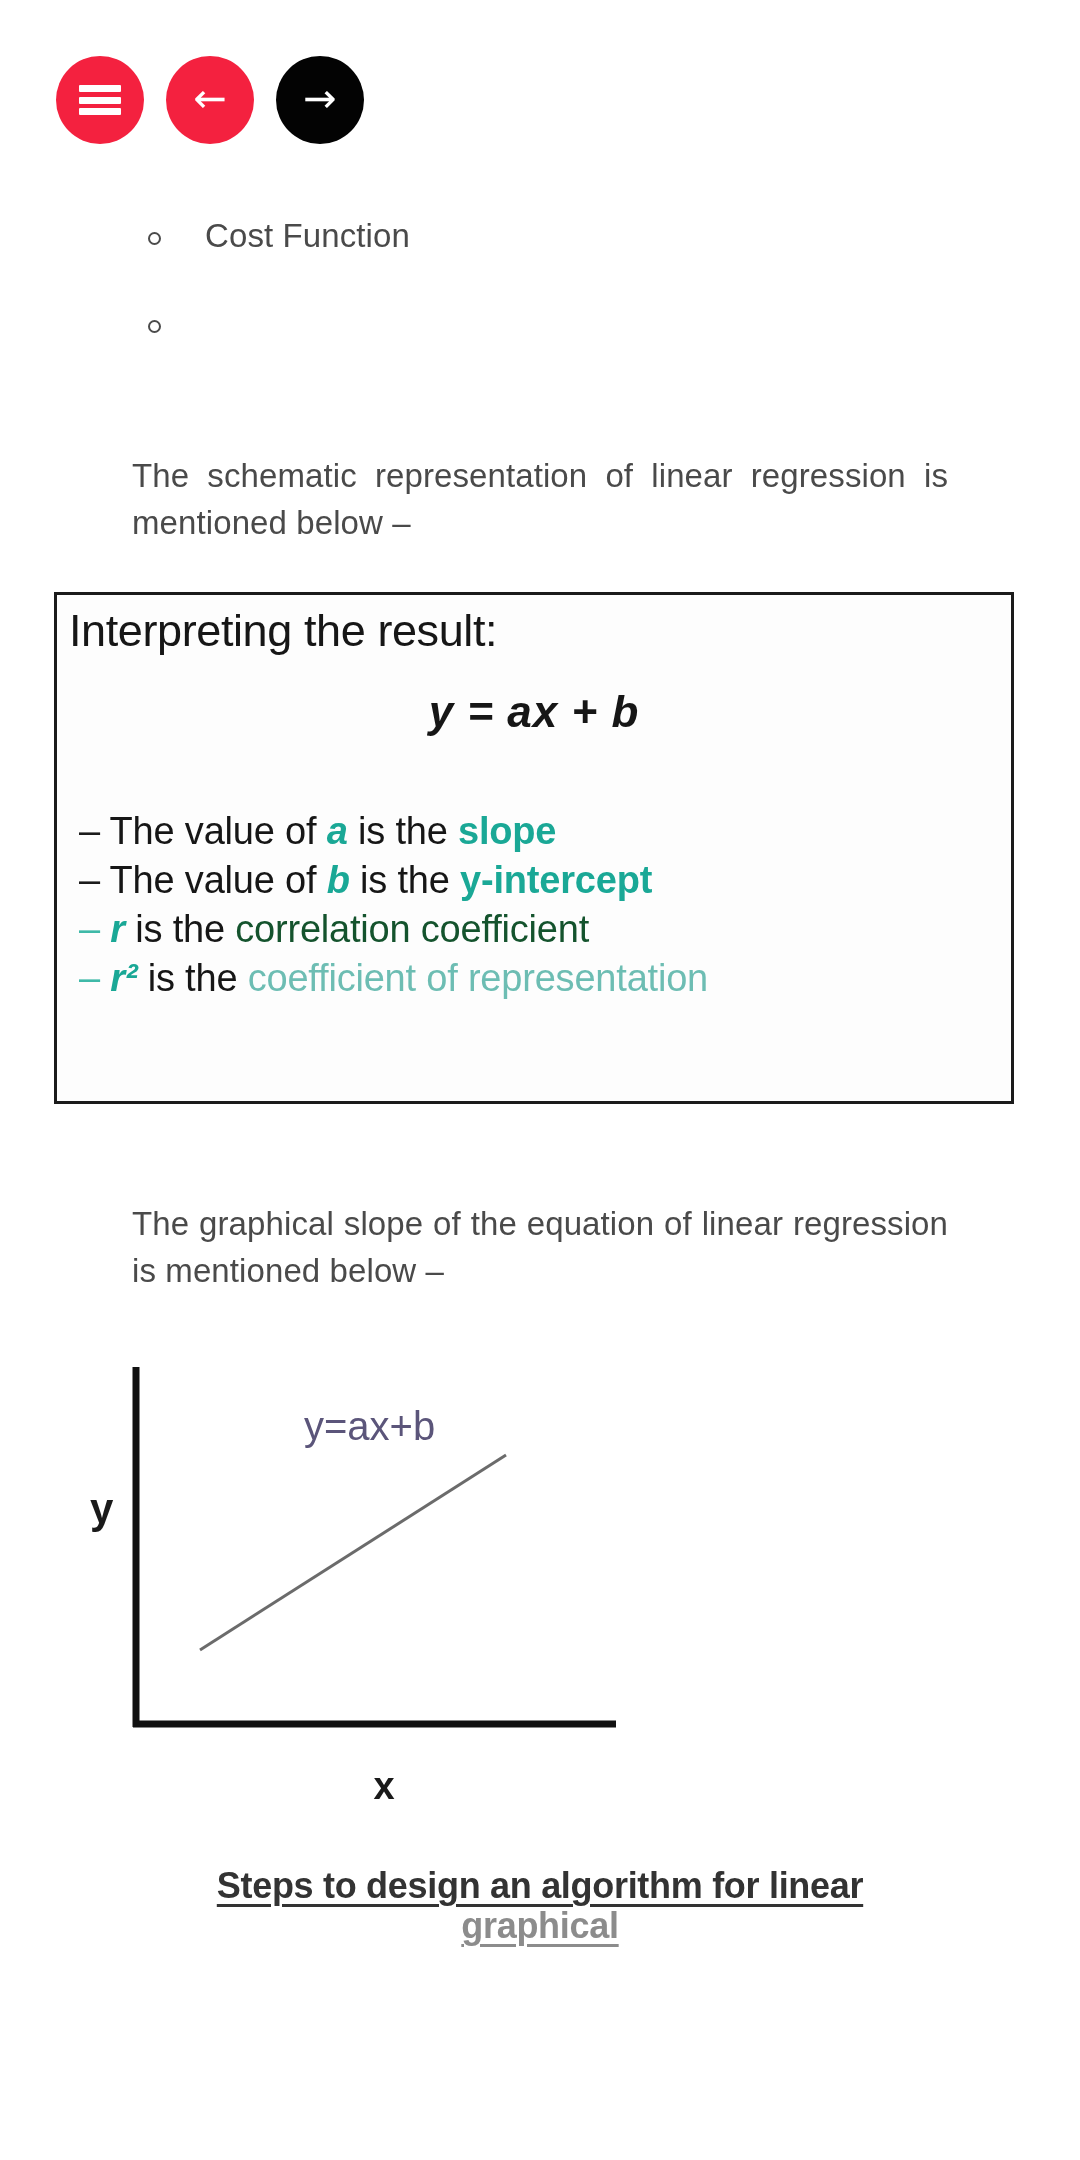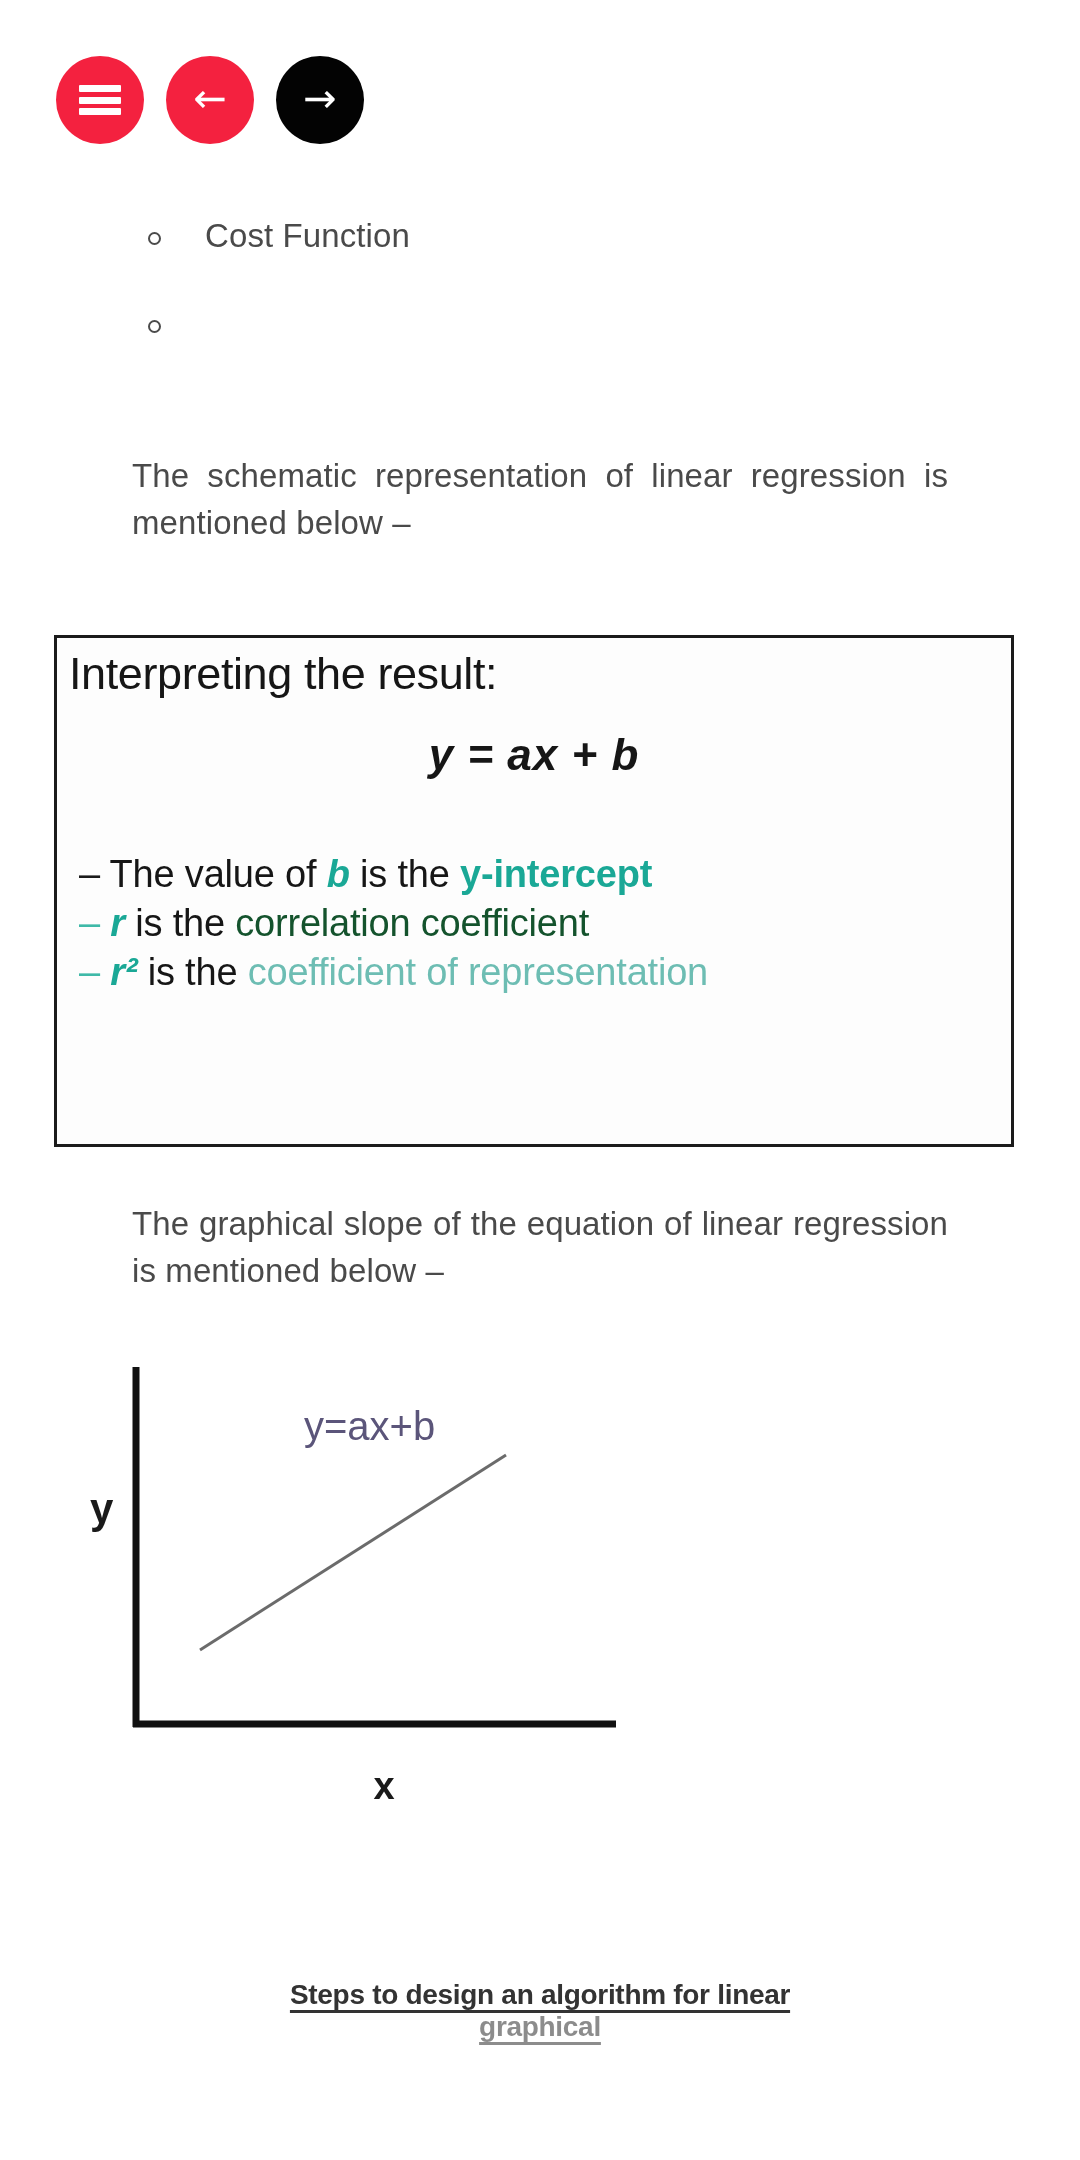--- a/index.html
+++ b/index.html
@@ -124,21 +124,20 @@
   .fig-box {
     position: absolute;
     top: 592px;
     left: 54px;
     width: 960px;
     height: 512px;
     border: 3px solid #1b1b1b;
     background: #fdfdfd;
     box-sizing: border-box;
     overflow: hidden;
-    margin-top: 43px;
   }
   .fig-title {
     position: absolute;
     top: 10px;
     left: 12px;
     font-size: 45px;
     font-weight: 400;
     color: #161616;
     font-family: "Liberation Sans", sans-serif;
     letter-spacing: -0.4px;
@@ -197,25 +196,25 @@
     text-align: center;
     font-size: 38px;
     font-weight: 700;
     color: #1a1a1a;
     font-family: "Liberation Sans", sans-serif;
   }
 
   
   .section-heading {
     position: absolute;
-    top: 1956px;
+    top: 1836px;
     left: 110px;
     width: 860px;
     text-align: center;
-    font-size: 28px;
+    font-size: 36px;
     font-weight: 700;
     line-height: 1.12;
     color: #333333;
     letter-spacing: -0.3px;
   }
   .section-heading .hl-1 {
     text-decoration: underline;
     text-underline-offset: 6px;
     text-decoration-thickness: 3px;
     color: #333333;
@@ -261,20 +260,24 @@
   <p class="para para-1">
     <span>The schematic representation of linear</span>
     <span class="last-line">regression is mentioned below –</span>
   </p>
 
   <div class="fig-box">
     <div class="fig-title">Interpreting the result:</div>
     <div class="fig-eq">y = ax + b</div>
     <div class="fig-lines">
 
+      <div class="fig-line">
+        <span class="dash">–</span>
+        <span>The value of </span><span class="var">a</span><span> is the </span><span class="teal-strong">slope</span>
+      </div>
 
       <div class="fig-line">
         <span class="dash">–</span>
         <span>The value of </span><span class="var">b</span><span> is the </span><span class="teal-strong">y-intercept</span>
       </div>
 
       <div class="fig-line">
         <span class="dash teal">–</span>
         <span></span><span class="var">r</span><span> is the </span><span class="teal-soft">correlation coefficient</span>
       </div>

